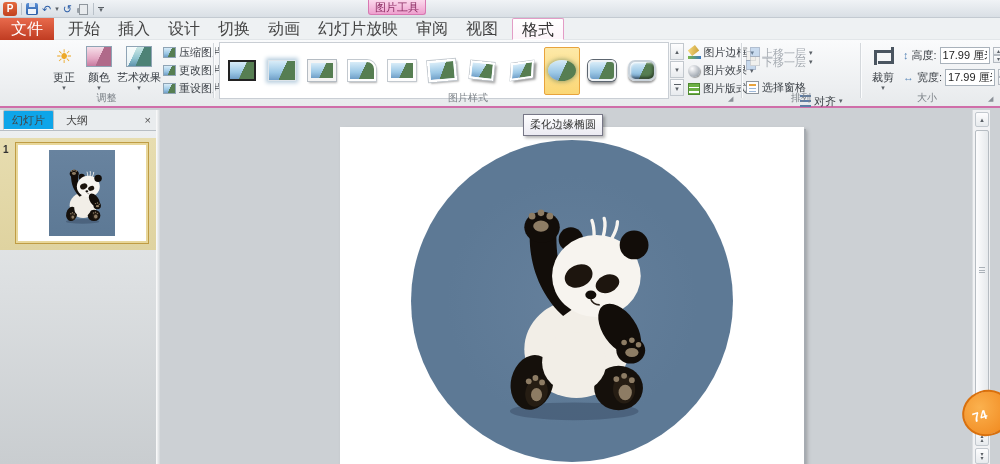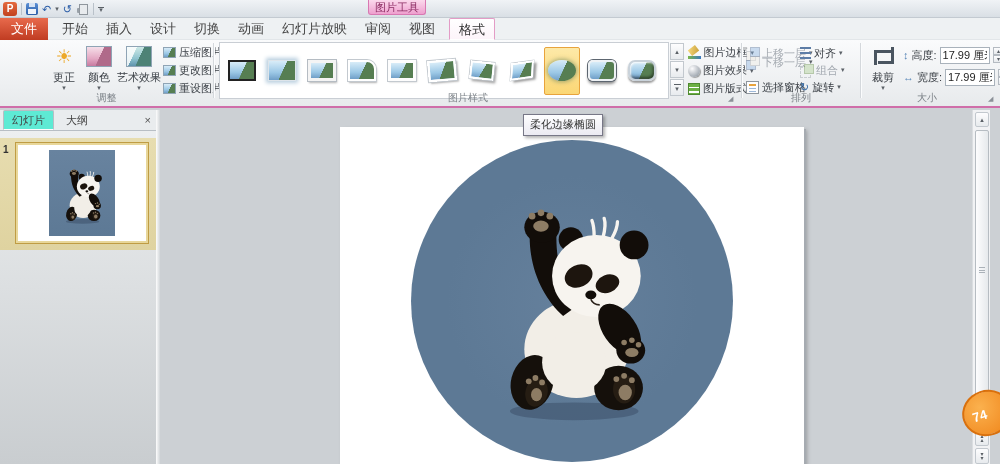--- a/index.html
+++ b/index.html
@@ -19,21 +19,21 @@
   .printer::before { content:""; position:absolute; left:1px; top:4px; width:11px; height:5px; background:#9aa1a8; border-radius:1px; }
   .printer::after { content:""; position:absolute; left:3px; top:0; width:7px; height:9px; background:#e8ebee; border:1px solid #8f969d; }
   .qatsep { width:1px; height:12px; background:#b9c1c9; }
   .qatmenu { display:flex; flex-direction:column; align-items:center; line-height:4px; }
   .qatmenu i { font-style:normal; width:6px; border-top:1px solid #5a6066; }
   #ctx-tool { left:368px; top:0; width:58px; height:15px; background:linear-gradient(#fbd9ec,#ee9fce); border:1px solid #d878b2; border-top:none; border-radius:0 0 3px 3px; font-size:11px; color:#8c2d63; text-align:center; line-height:14px; }
   #win-title { left:434px; top:2px; font-size:11px; color:#3b3b3b; }
 
   
   #tabrow { left:0; top:18px; width:1000px; height:22px; background:#eef1f3; border-bottom:1px solid #e2e6e9; display:flex; }
-  .tab { height:22px; line-height:21px; padding:0 9px; font-size:13px; color:#444; }
+  .tab { height:22px; line-height:21px; padding:0 9px; font-size:16px; color:#444; }
   .tab.file { background:linear-gradient(#e86a4c,#c03c22); color:#fff; margin-right:5px; padding:0 11px; }
   .tab.format { background:linear-gradient(#fff,#fdf4fa); border:1px solid #e39cc6; border-bottom:1px solid #fff; border-radius:2px 2px 0 0; margin-left:5px; color:#333; }
 
   
   #ribbon { left:0; top:40px; width:1000px; height:68px; background:linear-gradient(#fafbfc,#edeff1 70%,#e7eaec); border-bottom:2px solid #cf6ea9; }
   .vsep { top:3px; bottom:8px; width:1px; background:#d4d8dc; box-shadow:1px 0 0 #fbfcfd; }
   .glabel { bottom:1px; font-size:10px; color:#7b8187; text-align:center; }
   .launcher { font-size:7px; color:#8a9097; line-height:8px; }
 
   .bigbtn { top:2px; height:60px; display:flex; flex-direction:column; align-items:center; justify-content:flex-start; font-size:11px; color:#3c4147; border-radius:2px; }
@@ -69,21 +69,21 @@
 
   .menu3 { left:688px; width:66px; height:17px; display:flex; align-items:center; gap:3px; font-size:11px; color:#3c4147; white-space:nowrap; }
   .ic-pen { width:13px; height:12px; position:relative; }
   .ic-pen::before { content:""; position:absolute; left:1px; top:0; width:9px; height:7px; background:linear-gradient(135deg,#f6d87c,#caa23c); transform:rotate(-38deg); }
   .ic-pen::after { content:""; position:absolute; left:0; bottom:0; width:13px; height:3px; background:linear-gradient(90deg,#7ab648,#3a78c0); }
   .ic-fx { width:12px; height:12px; border-radius:50%; background:radial-gradient(circle at 35% 30%,#fcfcfd,#a7aeb6 70%,#7d848c); box-shadow:1px 1px 1px rgba(0,0,0,.35); }
   .ic-layout { width:12px; height:12px; background:repeating-linear-gradient(180deg,#6cb043 0 3px,#ffffff 3px 4.5px); border:1px solid #4f8a30; }
 
   
   .arr-row1 { left:746px; width:78px; }
-  .arr-row2 { left:800px; width:58px; }
+  .arr-row2 { left:800px; width:58px;margin-top:48px; }
   .disabled { color:#a2a8af !important; }
   .disabled .ic { opacity:.4; }
   .ic { display:inline-block; width:13px; height:13px; position:relative; flex:0 0 auto; }
   .ic.layers::before { content:""; position:absolute; left:0; top:4px; width:8px; height:8px; background:#efece4; border:1px solid #9aa0a6; }
   .ic.layers::after { content:""; position:absolute; left:4px; top:0; width:8px; height:8px; background:#86b0e0; border:1px solid #4a6a96; }
   .ic.layers-back::before { content:""; position:absolute; left:0; top:4px; width:8px; height:8px; background:#86b0e0; border:1px solid #4a6a96; }
   .ic.layers-back::after { content:""; position:absolute; left:4px; top:0; width:8px; height:8px; background:#efece4; border:1px solid #9aa0a6; }
   .ic.selpane { background:#fdfdfe; border:1px solid #8f969d; }
   .ic.selpane::before { content:""; position:absolute; left:2px; top:2px; right:2px; height:2px; background:#e8a33c; }
   .ic.selpane::after { content:""; position:absolute; left:2px; top:6px; right:2px; height:5px; background:repeating-linear-gradient(180deg,#9db8d8 0 1.5px,transparent 1.5px 3px); }
@@ -102,21 +102,21 @@
   .steppers { display:flex; flex-direction:column; line-height:7px; }
   .steppers span { font-size:6px; color:#5a6066; border:1px solid #b4bac1; background:linear-gradient(#fdfdfe,#e6e9ec); width:12px; height:8px; text-align:center; line-height:7px; }
 
   
   #style-tooltip { left:523px; top:114px; padding:2px 6px 3px; background:linear-gradient(#fefeff,#ebeaf2); border:1px solid #777787; box-shadow:2px 2px 3px rgba(0,0,0,.3); font-size:11px; color:#333; z-index:60; white-space:nowrap; }
 
   
   #leftpanel { left:0; top:110px; width:156px; height:354px; background:linear-gradient(#eff1f2,#c9cdd0); }
   #paneltabs { left:0; top:0; width:156px; height:21px; background:#e9ecee; border-bottom:1px solid #b8bec4; display:flex; align-items:flex-end; font-size:11px; color:#444; }
   .ptab { height:20px; line-height:19px; padding:0 8px; margin-left:3px; border:1px solid transparent; }
-  .ptab.active { background:#5eead4; border-color:#b8bec4; border-bottom-color:#fdfdfd; border-radius:2px 2px 0 0; }
+  .ptab.active { background:#0ea5e9; border-color:#b8bec4; border-bottom-color:#fdfdfd; border-radius:2px 2px 0 0; }
   #pane-close { position:absolute; right:5px; top:4px; font-size:11px; color:#555; line-height:12px; }
   #thumbzone { left:0; top:28px; width:156px; height:112px; background:linear-gradient(#e7ddb0,#dfd3a0); }
   #slidenum { left:3px; top:34px; font-size:10px; font-weight:bold; color:#333; }
   #thumb { left:15px; top:32px; width:134px; height:102px; background:#fff; border:1px solid #bf9c44; box-shadow:0 0 0 2px #e8d79a inset; display:flex; align-items:center; justify-content:center; }
   #thumb .photo { width:66px; height:86px; background:linear-gradient(#68839f,#5d7995); display:flex; align-items:center; justify-content:center; }
 
   
   #canvas { left:160px; top:110px; width:812px; height:354px; background:#ccd0d4; overflow:hidden; }
   #splitter { left:156px; top:110px; width:4px; height:354px; background:linear-gradient(90deg,#fdfdfd,#d2d6d9); }
   #slide { left:180px; top:17px; width:464px; height:350px; background:#fff; box-shadow:2px 2px 0 #a6abb1,3px 3px 4px rgba(0,0,0,.25); }

